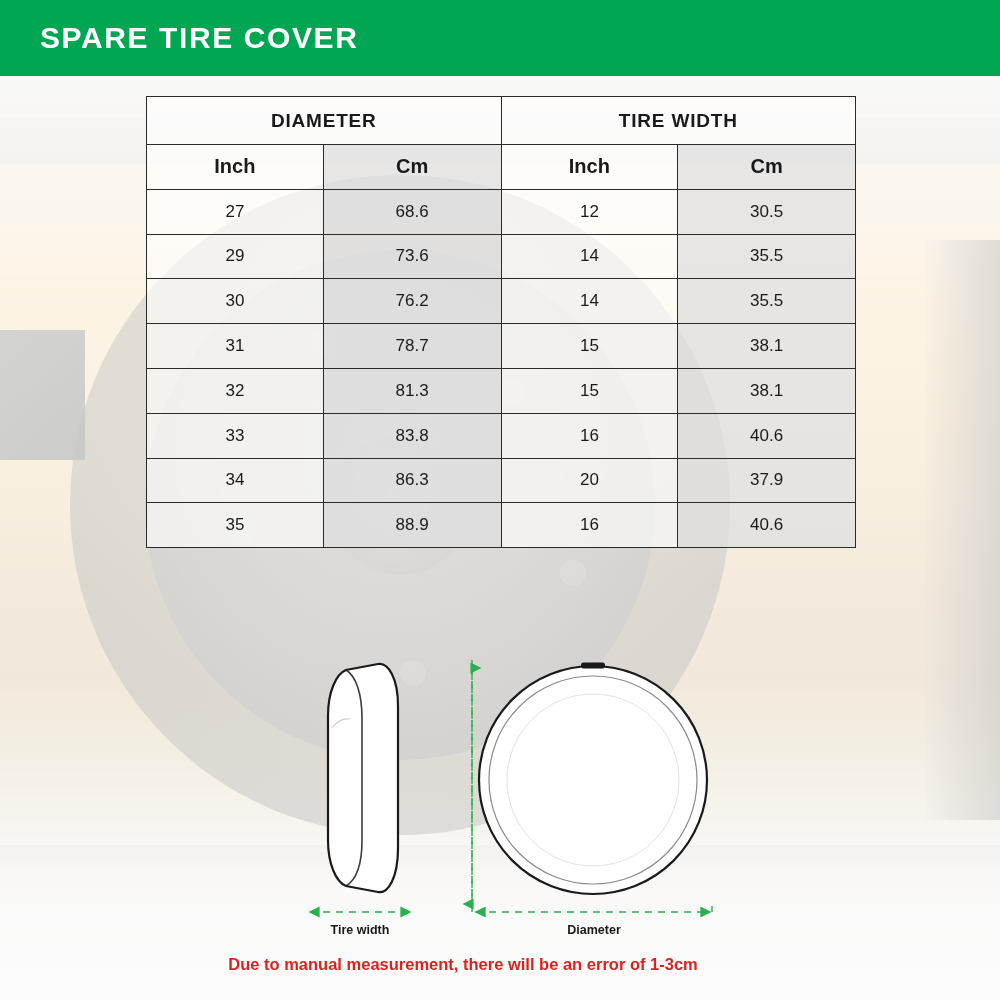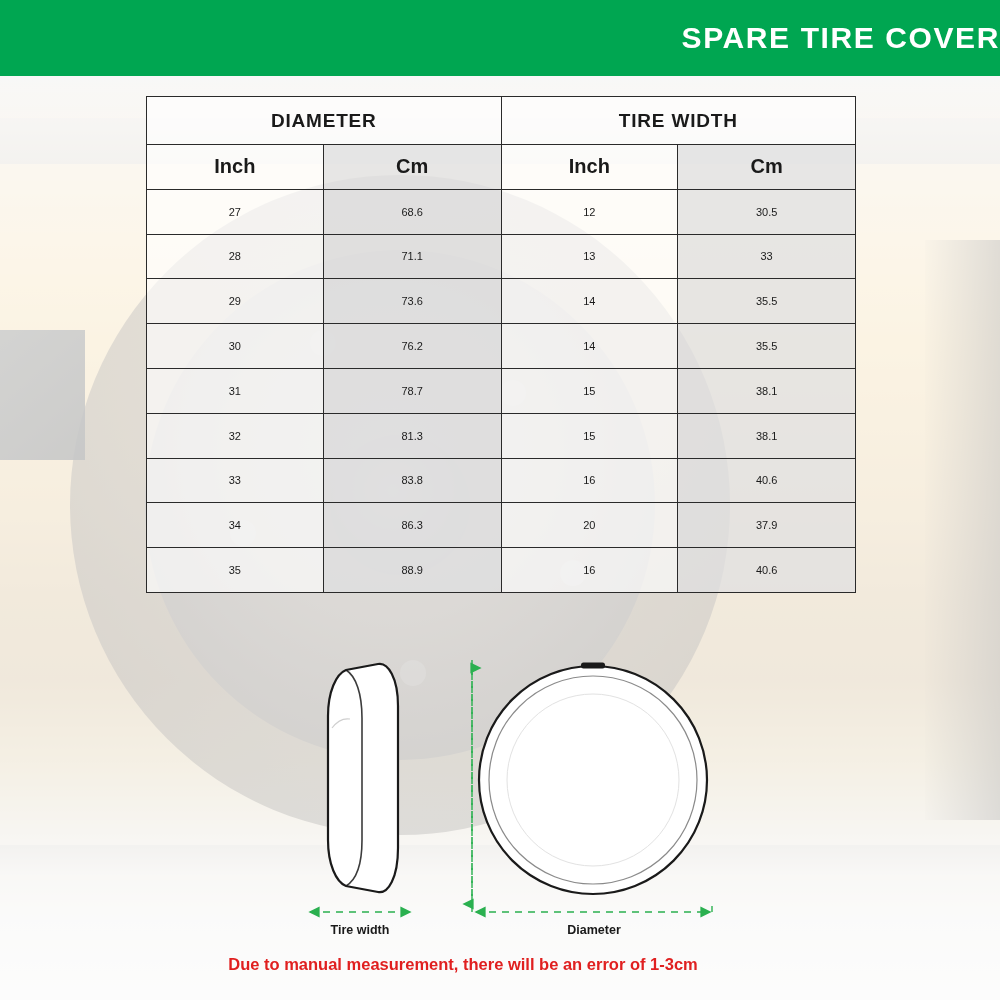--- a/index.html
+++ b/index.html
@@ -93,21 +93,22 @@
   }
 
   
   .header {
     position: absolute;
     left: 0; top: 0;
     width: 1000px; height: 76px;
     background: #00a651;
     display: flex;
     align-items: center;
-    justify-content: flex-end;
+    justify-content: flex-start;
+    padding-left: 40px;
   }
   .header-title {
     color: #ffffff;
     font-size: 30px;
     font-weight: bold;
     letter-spacing: 1.6px;
   }
 
   
   .table-wrap {
@@ -116,21 +117,21 @@
     width: 710px;
   }
   table {
     border-collapse: collapse;
     width: 710px;
     background: transparent;
   }
   table td, table th {
     border: 1px solid #2a2a2a;
     text-align: center;
-    font-size: 11px;
+    font-size: 17px;
     color: #1a1a1a;
     font-weight: normal;
     height: 44.8px;
     padding: 0;
   }
   thead tr.group-row th {
     font-size: 19px;
     font-weight: bold;
     letter-spacing: 0.8px;
     height: 48px;
@@ -213,26 +214,20 @@
         <th class="plain">Inch</th>
         <th class="shade">Cm</th>
       </tr>
     </thead>
     <tbody>
       <tr>
         <td class="plain">27</td>
         <td class="shade">68.6</td>
         <td class="plain">12</td>
         <td class="shade">30.5</td>
-      </tr>
-      <tr>
-        <td class="plain">28</td>
-        <td class="shade">71.1</td>
-        <td class="plain">13</td>
-        <td class="shade">33</td>
       </tr>
       <tr>
         <td class="plain">29</td>
         <td class="shade">73.6</td>
         <td class="plain">14</td>
         <td class="shade">35.5</td>
       </tr>
       <tr>
         <td class="plain">30</td>
         <td class="shade">76.2</td>

